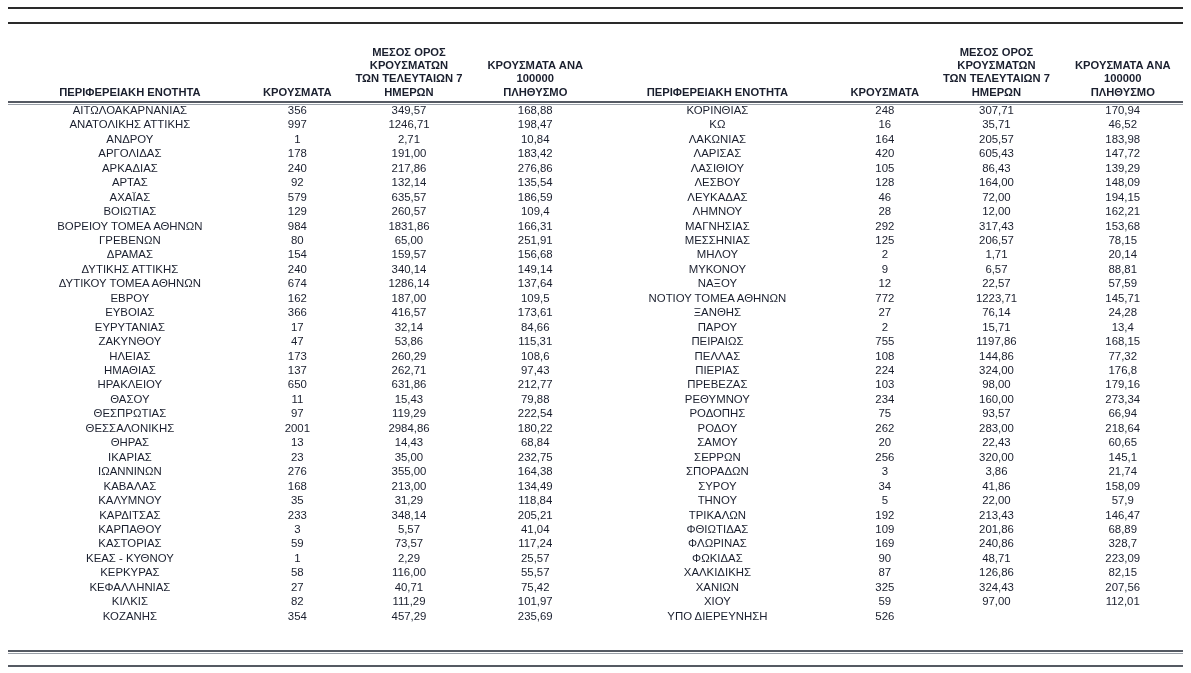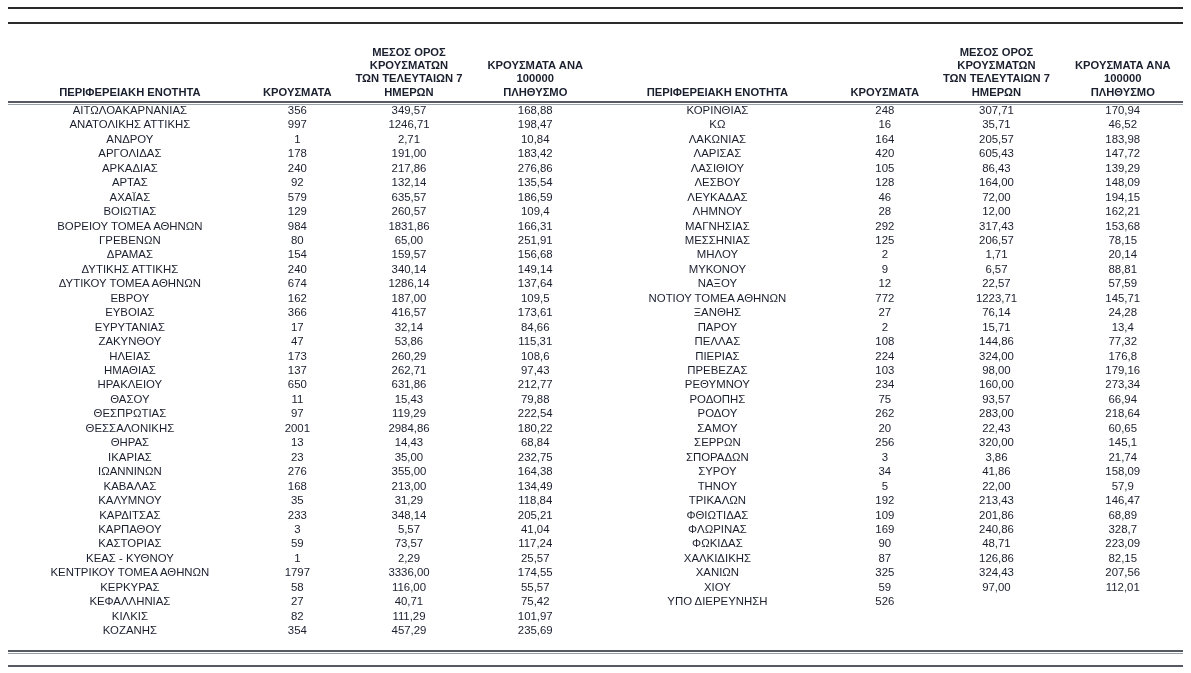--- a/index.html
+++ b/index.html
@@ -306,26 +306,20 @@
               <td>73,57</td>
               <td>117,24</td>
             </tr>
             <tr>
               <td>ΚΕΑΣ - ΚΥΘΝΟΥ</td>
               <td>1</td>
               <td>2,29</td>
               <td>25,57</td>
             </tr>
             <tr>
-              <td>ΚΕΝΤΡΙΚΟΥ ΤΟΜΕΑ ΑΘΗΝΩΝ</td>
-              <td>1797</td>
-              <td>3336,00</td>
-              <td>174,55</td>
-            </tr>
-            <tr>
               <td>ΚΕΡΚΥΡΑΣ</td>
               <td>58</td>
               <td>116,00</td>
               <td>55,57</td>
             </tr>
             <tr>
               <td>ΚΕΦΑΛΛΗΝΙΑΣ</td>
               <td>27</td>
               <td>40,71</td>
               <td>75,42</td>
@@ -455,20 +449,26 @@
               <td>76,14</td>
               <td>24,28</td>
             </tr>
             <tr>
               <td>ΠΑΡΟΥ</td>
               <td>2</td>
               <td>15,71</td>
               <td>13,4</td>
             </tr>
             <tr>
+              <td>ΠΕΙΡΑΙΩΣ</td>
+              <td>755</td>
+              <td>1197,86</td>
+              <td>168,15</td>
+            </tr>
+            <tr>
               <td>ΠΕΛΛΑΣ</td>
               <td>108</td>
               <td>144,86</td>
               <td>77,32</td>
             </tr>
             <tr>
               <td>ΠΙΕΡΙΑΣ</td>
               <td>224</td>
               <td>324,00</td>
               <td>176,8</td>

